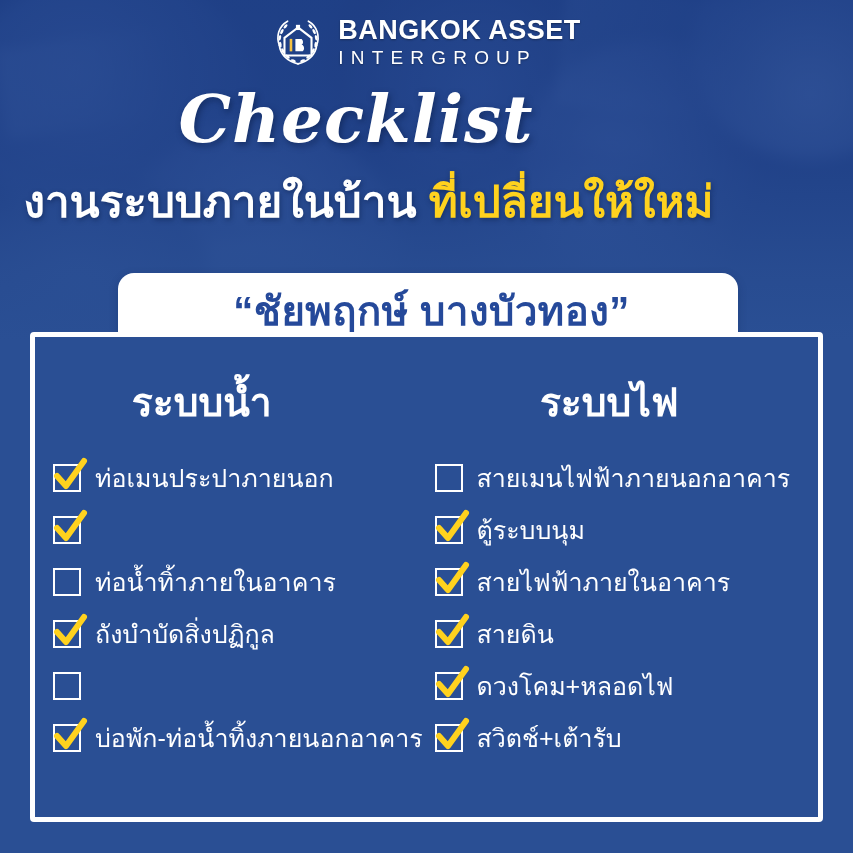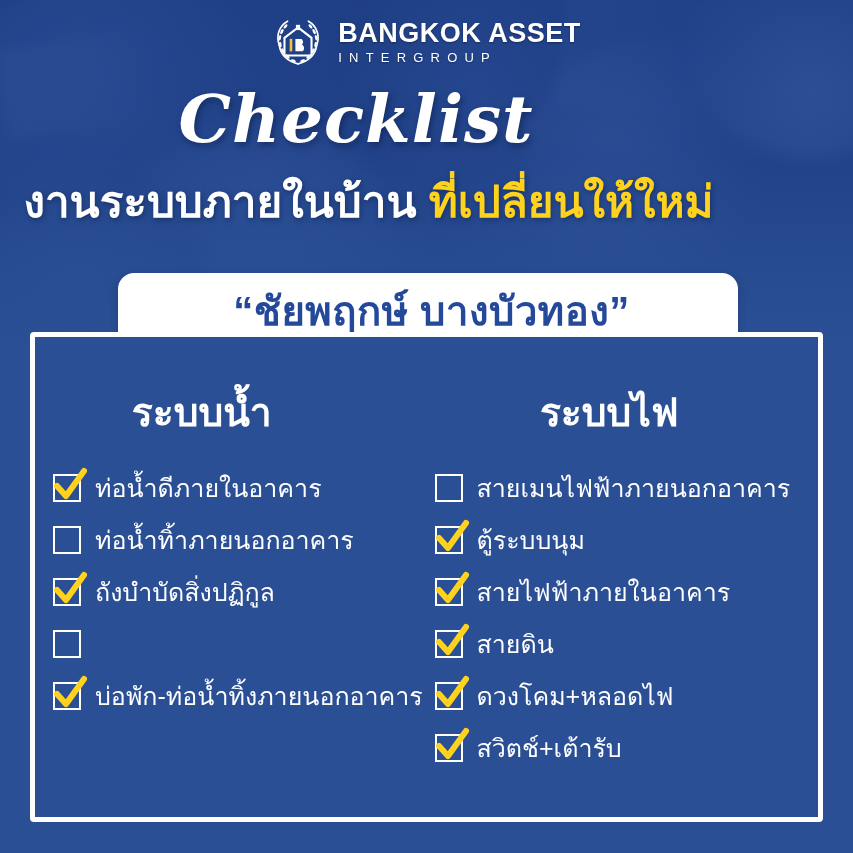--- a/index.html
+++ b/index.html
@@ -60,21 +60,21 @@
     position: absolute; left: 0; top: 16px; width: 853px;
     display: flex; align-items: center; justify-content: center; gap: 14px;
   }
   .emblem { width: 52px; height: 52px; flex: 0 0 52px; }
   .logo-text { display: flex; flex-direction: column; line-height: 1; }
   .logo-main {
     color: #ffffff; font-size: 27px; font-weight: 700; letter-spacing: .5px;
     text-shadow: 0 1px 2px rgba(0,0,0,.35);
   }
   .logo-sub {
-    color: #ffffff; font-size: 13px; font-weight: 400; letter-spacing: 7.2px;
+    color: #ffffff; font-size: 19px; font-weight: 400; letter-spacing: 7.2px;
     margin-top: 4px; text-shadow: 0 1px 2px rgba(0,0,0,.3);
   }
 
   
   .checklist-word {
     position: absolute; left: 0; top: 80px; width: 712px; text-align: center;
     color: #ffffff;
     font-family: "DejaVu Serif", "Liberation Serif", serif;
     font-style: italic; font-weight: 700; font-size: 66px; letter-spacing: 1px;
     text-shadow: 2px 3px 6px rgba(10,28,70,.55);
@@ -101,21 +101,21 @@
     line-height: 1;
   }
 
   
   .frame {
     position: absolute; left: 30px; top: 332px; width: 793px; height: 490px;
     border: 5px solid #ffffff; border-radius: 4px;
     background: #2a4f94;
   }
   .cols {
-    position: absolute; left: 0; top: 18px; width: 100%; height: 100%;
+    position: absolute; left: 0; top: 8px; width: 100%; height: 100%;
     display: flex;
     border-radius: 18px;
   }
   .col { flex: 1 1 50%; padding-top: 38px; }
   .col-head {
     color: #ffffff; font-size: 39px; font-weight: 700; text-align: center;
     line-height: 1; margin-bottom: 36px;
   }
   .col-left .col-head  { padding-right: 58px; }
   .col-right .col-head { padding-right: 26px; }
@@ -215,27 +215,34 @@
 
       <div class="col col-left">
         <div class="col-head">ระบบน้ำ</div>
         <div class="items">
           <div class="item">
             <span class="cb checked">
               <svg class="tick" viewBox="0 0 38 38" aria-hidden="true">
                   <path d="M6 19 L15 29 L33 4" fill="none" stroke="#ffd21e" stroke-width="6" stroke-linecap="round" stroke-linejoin="round"></path>
                 </svg>
             </span>
-            <span class="item-label">ท่อน้ำดีภายในอาคาร</span>
+            <span class="item-label">ท่อเมนประปาภายนอก</span>
+          </div>
+          <div class="item">
+            <span class="cb checked">
+              <svg class="tick" viewBox="0 0 38 38" aria-hidden="true">
+                  <path d="M6 19 L15 29 L33 4" fill="none" stroke="#ffd21e" stroke-width="6" stroke-linecap="round" stroke-linejoin="round"></path>
+                </svg>
+            </span>
           </div>
           <div class="item">
             <span class="cb">
               
             </span>
-            <span class="item-label">ท่อน้ำทิ้าภายนอกอาคาร</span>
+            <span class="item-label">ท่อน้ำทิ้าภายในอาคาร</span>
           </div>
           <div class="item">
             <span class="cb checked">
               <svg class="tick" viewBox="0 0 38 38" aria-hidden="true">
                   <path d="M6 19 L15 29 L33 4" fill="none" stroke="#ffd21e" stroke-width="6" stroke-linecap="round" stroke-linejoin="round"></path>
                 </svg>
             </span>
             <span class="item-label">ถังบำบัดสิ่งปฏิกูล</span>
           </div>
           <div class="item">

